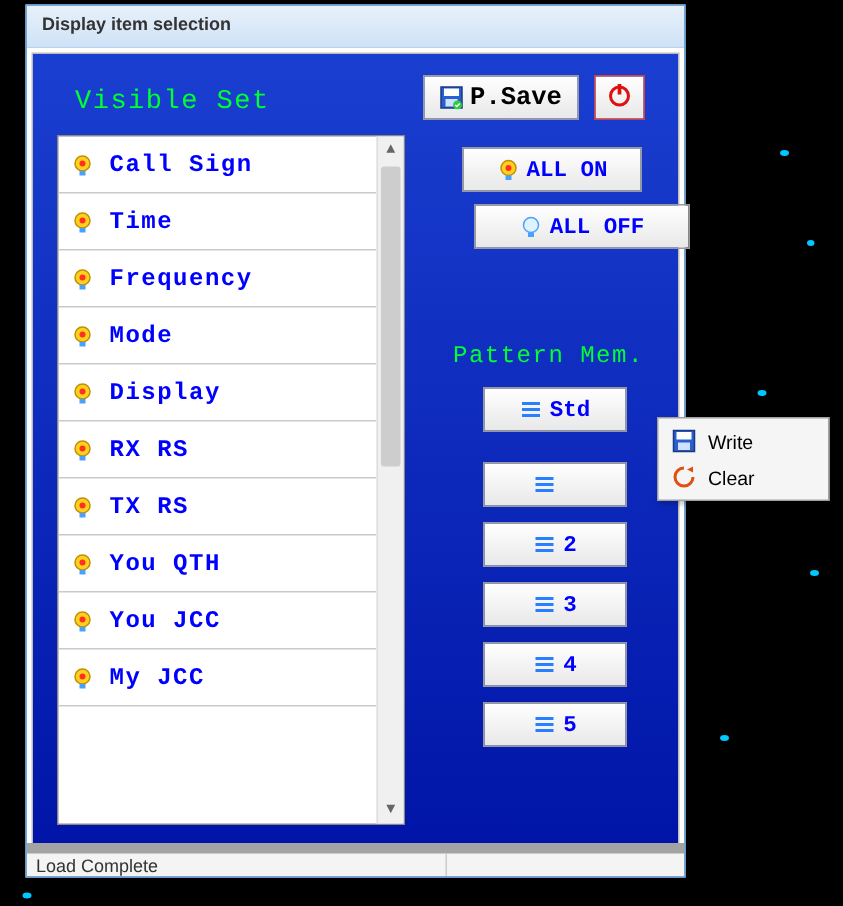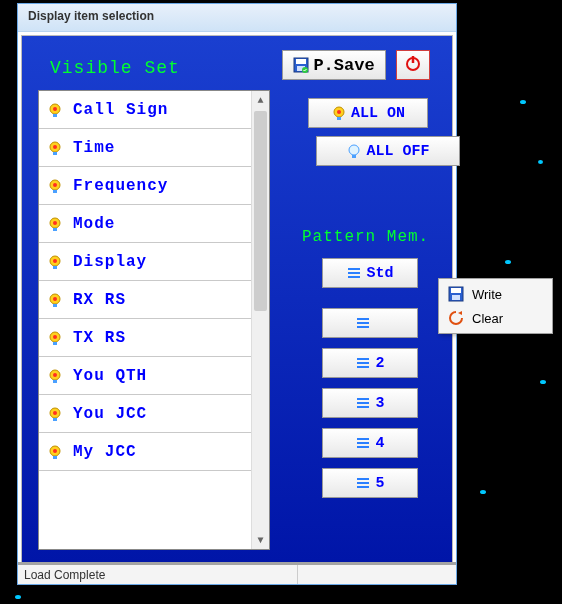--- a/index.html
+++ b/index.html
@@ -137,21 +137,21 @@
   .btn-p1   { left: 300px; top: 272px; width: 96px; height: 30px;}
   .btn-p2   { left: 300px; top: 312px; width: 96px; height: 30px;}
   .btn-p3   { left: 300px; top: 352px; width: 96px; height: 30px;}
   .btn-p4   { left: 300px; top: 392px; width: 96px; height: 30px;}
   .btn-p5   { left: 300px; top: 432px; width: 96px; height: 30px;}
   .statusbar {
     position: absolute;
     left: 0; right: 0; bottom: 0;
     height: 22px;
     background: #f4f4f4;
-    border-top: 3px solid #a3a3a3;
+    border-top: 7px solid #a3a3a3;
     font-family: "Segoe UI", Tahoma, sans-serif;
     font-size: 12px;
     color: #333;
     display: flex;
     align-items: center;
   }
   .status-cell {
     padding: 0 6px;
     border-right: 1px solid #ccc;
     height: 100%;

